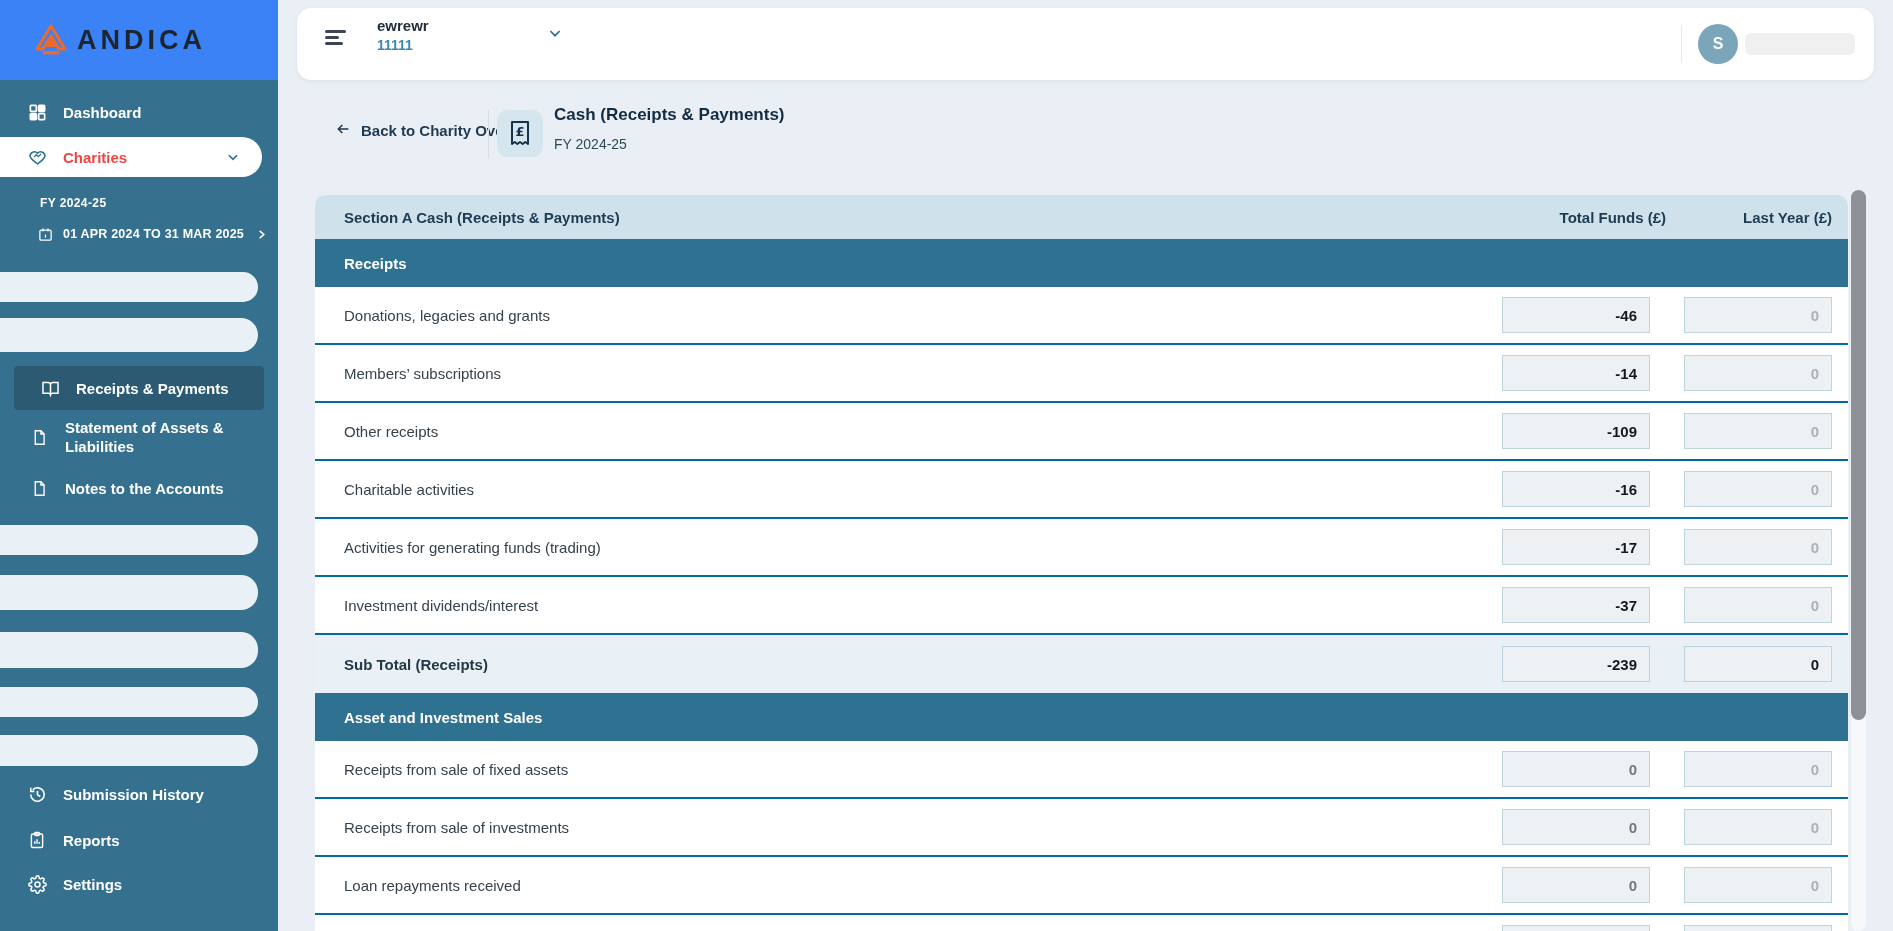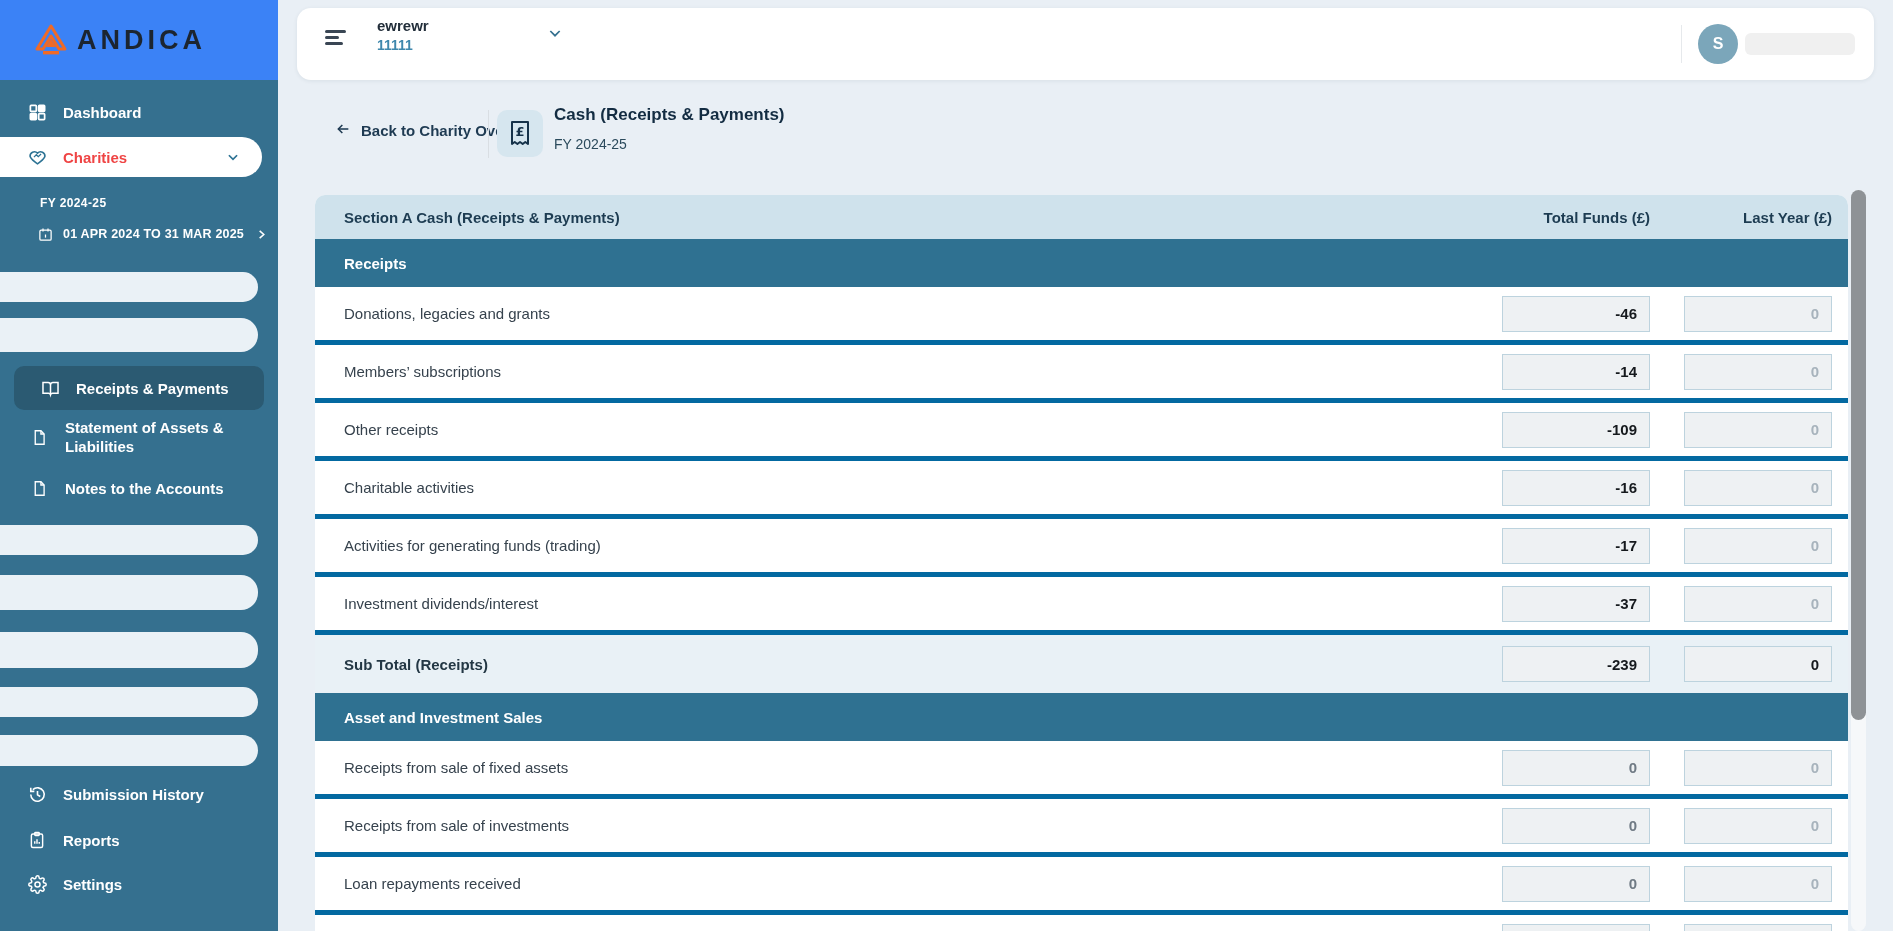--- a/index.html
+++ b/index.html
@@ -17,21 +17,21 @@
   .snav .ic{width:20px;height:20px;flex:0 0 20px;margin-right:16px;display:flex;align-items:center;justify-content:center;}
   .snav svg{display:block;}
   .item-dashboard{top:90px;height:44px;padding-left:27px;}
   .item-charities{top:137px;height:40px;width:262px;background:#ffffff;color:#ef4444;border-radius:0 22px 22px 0;padding-left:27px;}
   .item-charities .chev{margin-left:auto;margin-right:22px;color:#2d7394;}
   .fy-label{position:absolute;left:40px;top:196px;color:#fff;font-size:12px;font-weight:700;letter-spacing:.4px;}
   .date-item{top:220px;height:28px;padding-left:37px;font-size:12.5px;font-weight:700;letter-spacing:.2px;}
   .date-item .ic{width:16px;height:16px;flex:0 0 16px;margin-right:10px;}
   .date-item .chev{margin-left:12px;font-weight:700;}
   .skel{position:absolute;left:0;background:#eaf1f6;border-radius:0 17px 17px 0;width:258px;}
-  .nav-pill{border-radius:10px;}
+  .nav-pill{border-radius:4px;}
   .item-rp{top:366px;left:14px;width:250px;height:44px;background:#2b5a72;padding-left:26px;}
   .item-soal{top:412px;height:50px;padding-left:29px;align-items:center;}
   .item-soal .label{line-height:1.3;}
   .item-notes{top:472px;height:32px;padding-left:29px;}
   .item-sub{top:776px;height:36px;padding-left:27px;}
   .item-rep{top:822px;height:36px;padding-left:27px;}
   .item-set{top:866px;height:36px;padding-left:27px;}
   
   .topbar{position:absolute;left:297px;top:8px;width:1577px;height:72px;background:#fff;border-radius:14px;
     box-shadow:0 1px 4px rgba(30,50,70,.08);display:flex;align-items:center;z-index:4;}
@@ -55,24 +55,24 @@
   .ph-divider{position:absolute;left:488px;top:110px;width:1px;height:48px;background:#d9dee3;}
   .title-icon{position:absolute;left:497px;top:110px;width:46px;height:47px;border-radius:10px;background:#d6e6ef;
     display:flex;align-items:center;justify-content:center;color:#16324a;}
   .page-title{position:absolute;left:554px;top:105px;margin:0;font-size:17px;font-weight:800;color:#132c42;}
   .page-subtitle{position:absolute;left:554px;top:136px;font-size:14px;font-weight:500;color:#2b4а5c;color:#2b4a5c;}
   
   .table-card{position:absolute;left:315px;top:195px;width:1533px;height:760px;background:#fff;border-radius:10px 10px 0 0;overflow:hidden;}
   .thead{height:44px;background:#cfe2ec;display:flex;align-items:center;padding:0 16px 0 29px;box-sizing:border-box;
     color:#1d3c52;font-size:15px;font-weight:700;}
   .thead .tf-col,.thead .ly-col{width:148px;text-align:right;}
-  .thead .tf-col{margin-left:auto;margin-right:34px;}
+  .thead .tf-col{margin-left:auto;margin-right:18px;}
   .group-row{height:48px;background:#2f7191;color:#fff;font-size:15px;font-weight:700;display:flex;align-items:center;
     padding-left:29px;box-sizing:border-box;}
-  .trow{height:58px;display:flex;align-items:center;padding:0 16px 0 29px;box-sizing:border-box;border-bottom:5px solid #0369a1;background:#fff;}
+  .trow{height:58px;display:flex;align-items:center;padding:0 16px 0 29px;box-sizing:border-box;border-bottom:2px solid #0369a1;background:#fff;}
   .trow .tlabel{flex:1;font-size:15px;font-weight:500;color:#36424d;}
   .trow.subtotal{background:#e9f1f6;border-bottom:none;}
   .trow.subtotal .tlabel{font-weight:700;color:#233744;}
   .cell-input{width:148px;height:36px;box-sizing:border-box;border:1px solid #bdd3de;background:#eef1f3;border-radius:0;
     text-align:right;padding-right:12px;font-size:15px;font-weight:700;font-family:inherit;outline:none;}
   .cell-input.total{margin-right:34px;}
   .cell-input.val-strong{color:#15191d;}
   .cell-input.val-zero{color:#6f7a84;}
   .cell-input.val-muted{color:#a7b3bc;}
   .cell-input:disabled{background:#eef1f3;}

